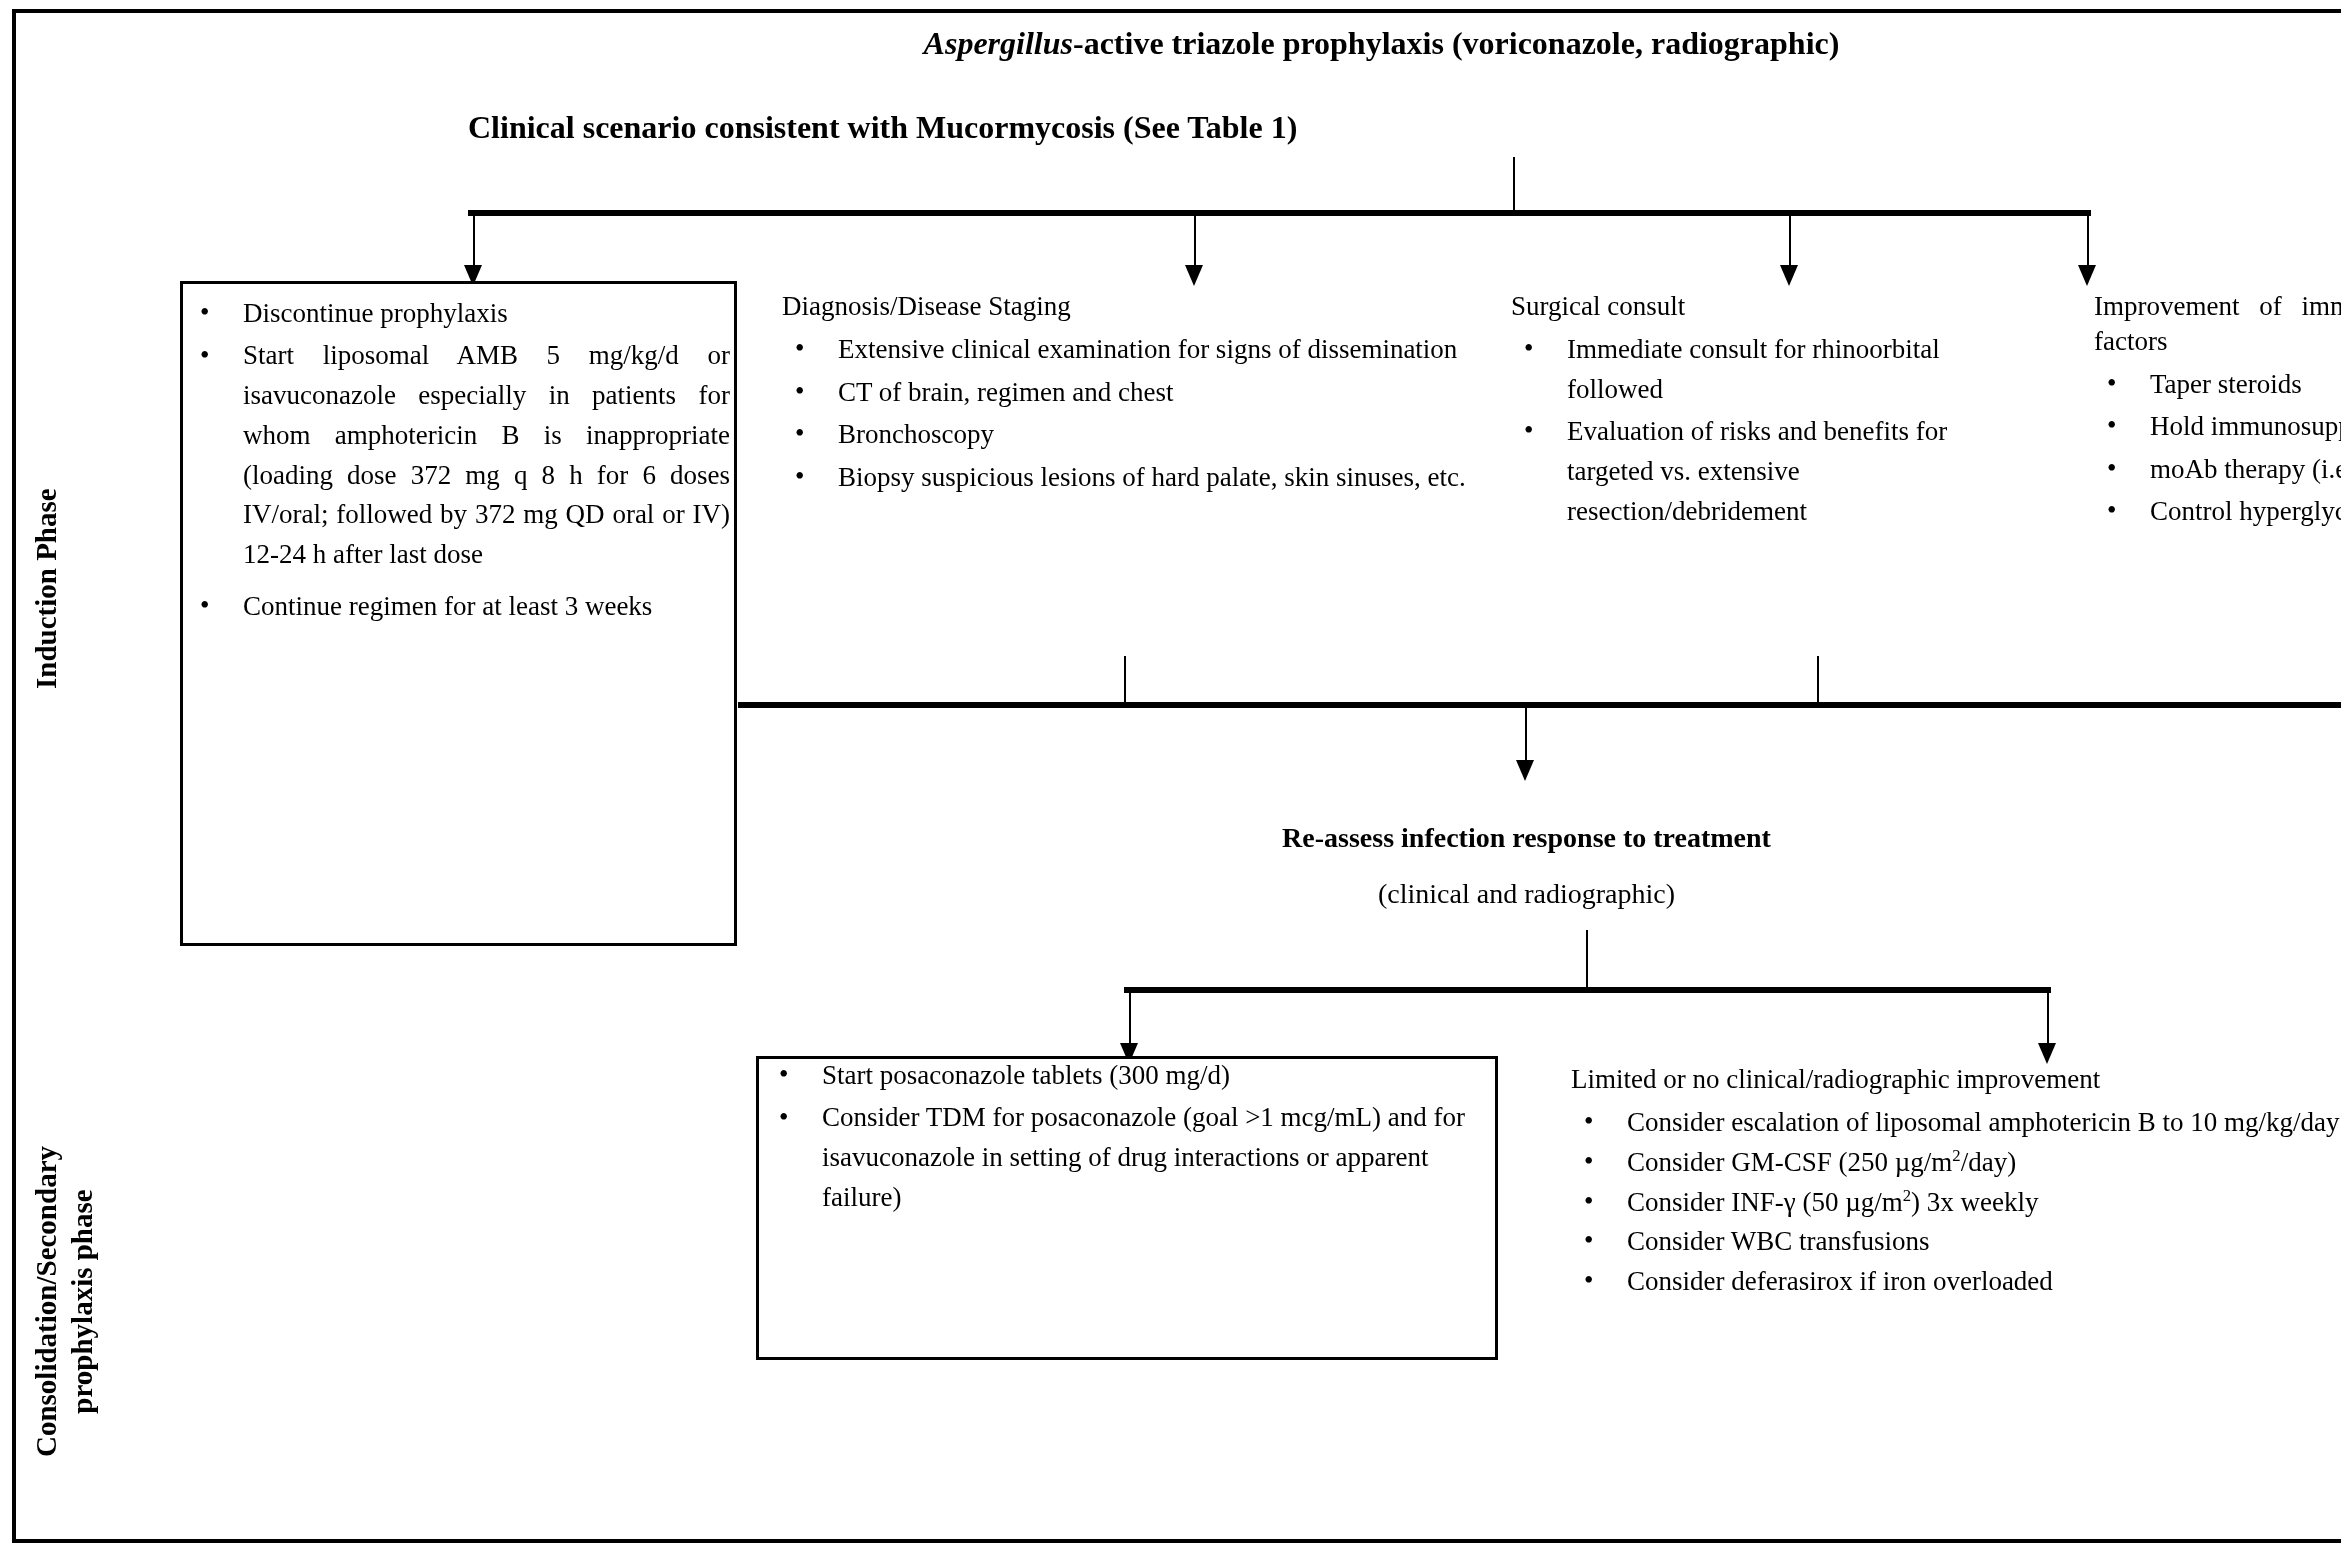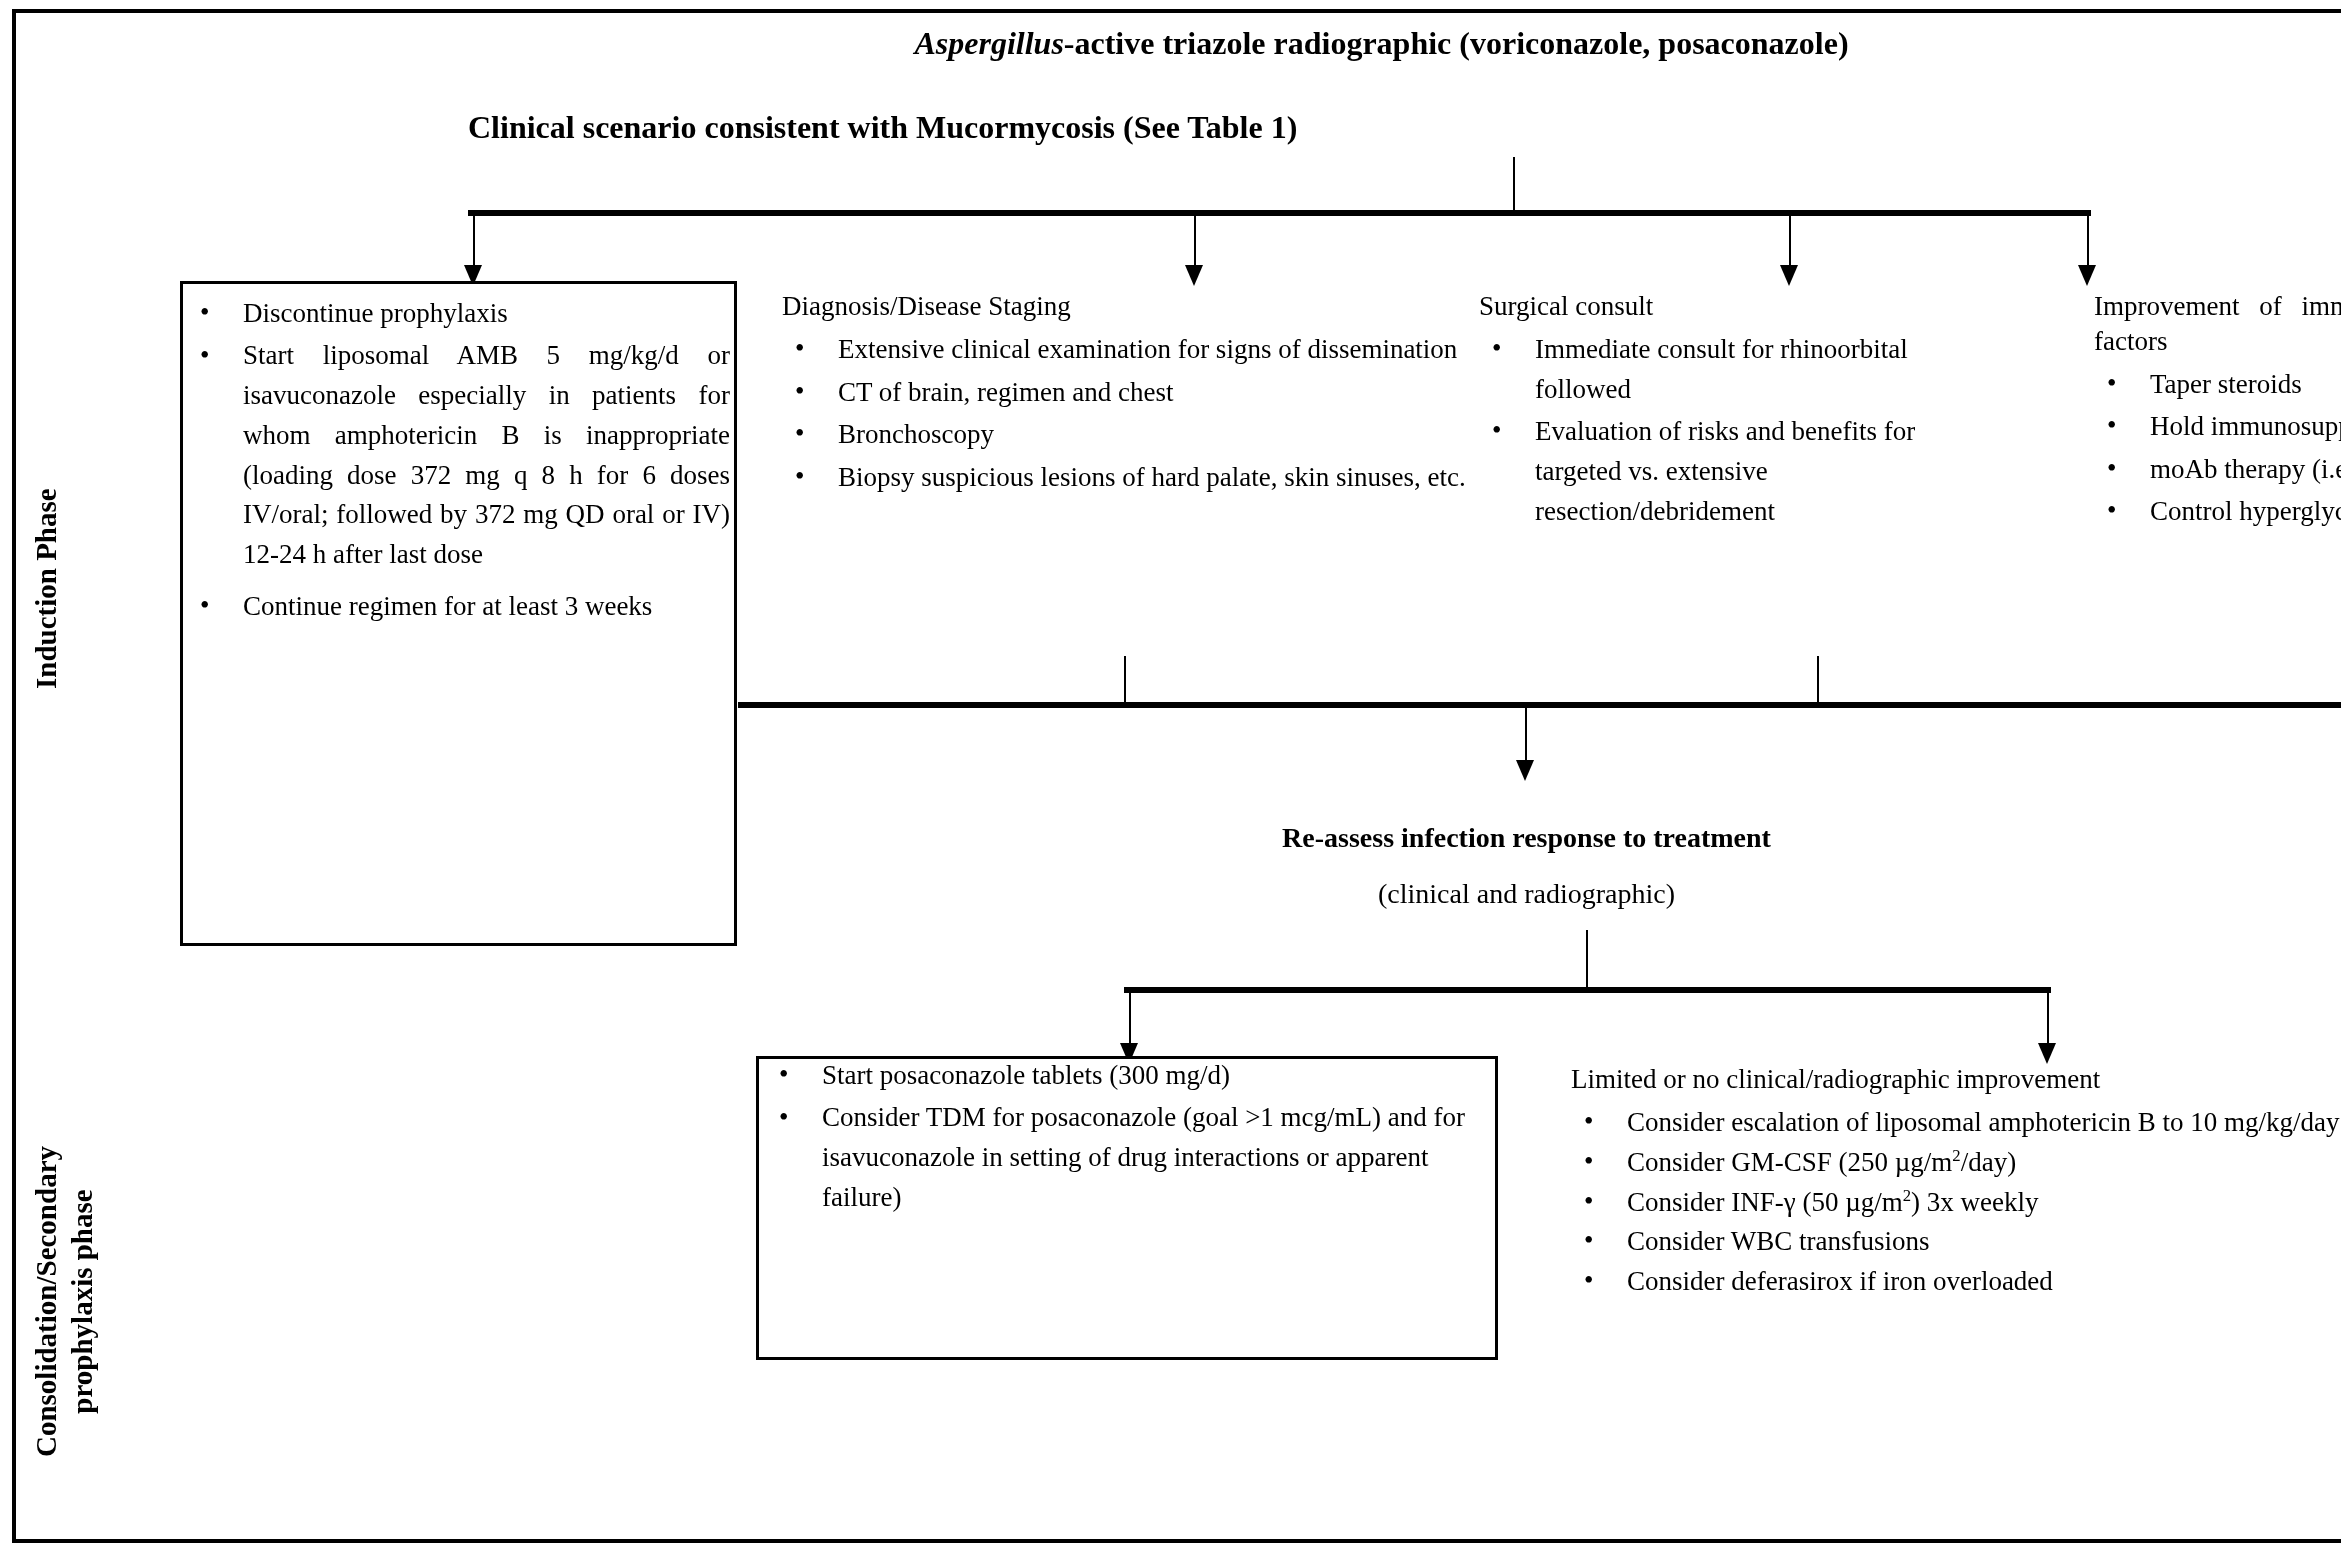--- a/index.html
+++ b/index.html
@@ -63,21 +63,21 @@
   .centerblk{position:absolute;text-align:center;}
   .centerblk .l1{font-size:28px;font-weight:bold;line-height:1.2;}
   .centerblk .l2{font-size:28px;line-height:1.2;margin-top:22.5px;}
 </style>
 </head>
 <body>
 
 <div class="frame"></div>
 
 <div class="title-main">
-  <i>Aspergillus</i><span>-active triazole radiographic (voriconazole, posaconazole)</span>
+  <i>Aspergillus</i><span>-active triazole prophylaxis (voriconazole, radiographic)</span>
 </div>
 <div class="title-sub">Clinical scenario consistent with Mucormycosis (See Table 1)</div>
 
 <div class="vline" style="left:1513px;top:157px;height:54px;"></div>
 <div class="hbar" style="left:468px;top:210px;width:1623px;"></div>
 <div class="arrow" style="left:473px;top:213px;height:52px;"></div>
 <div class="arrow" style="left:1194px;top:213px;height:52px;"></div>
 <div class="arrow" style="left:1789px;top:213px;height:52px;"></div>
 <div class="arrow" style="left:2087px;top:213px;height:52px;"></div>
 
@@ -97,21 +97,21 @@
 <div class="col" style="left:782px;top:289px;width:745px;">
   <h4>Diagnosis/Disease Staging</h4>
   <ul class="bul">
     <li>Extensive clinical examination for signs of dissemination</li>
     <li>CT of brain, regimen and chest</li>
     <li>Bronchoscopy</li>
     <li>Biopsy suspicious lesions of hard palate, skin sinuses, etc.</li>
   </ul>
 </div>
 
-<div class="col" style="left:1479px;top:289px;width:497px;">
+<div class="col" style="left:1511px;top:289px;width:497px;">
   <h4>Surgical consult</h4>
   <ul class="bul">
     <li>Immediate consult for rhinoorbital followed</li>
     <li>Evaluation of risks and benefits for targeted vs. extensive resection/debridement</li>
   </ul>
 </div>
 
 <div class="col" style="left:2094px;top:289px;width:541px;">
   <h4 class="just">Improvement of immune and metabolic risk factors</h4>
   <ul class="bul">

